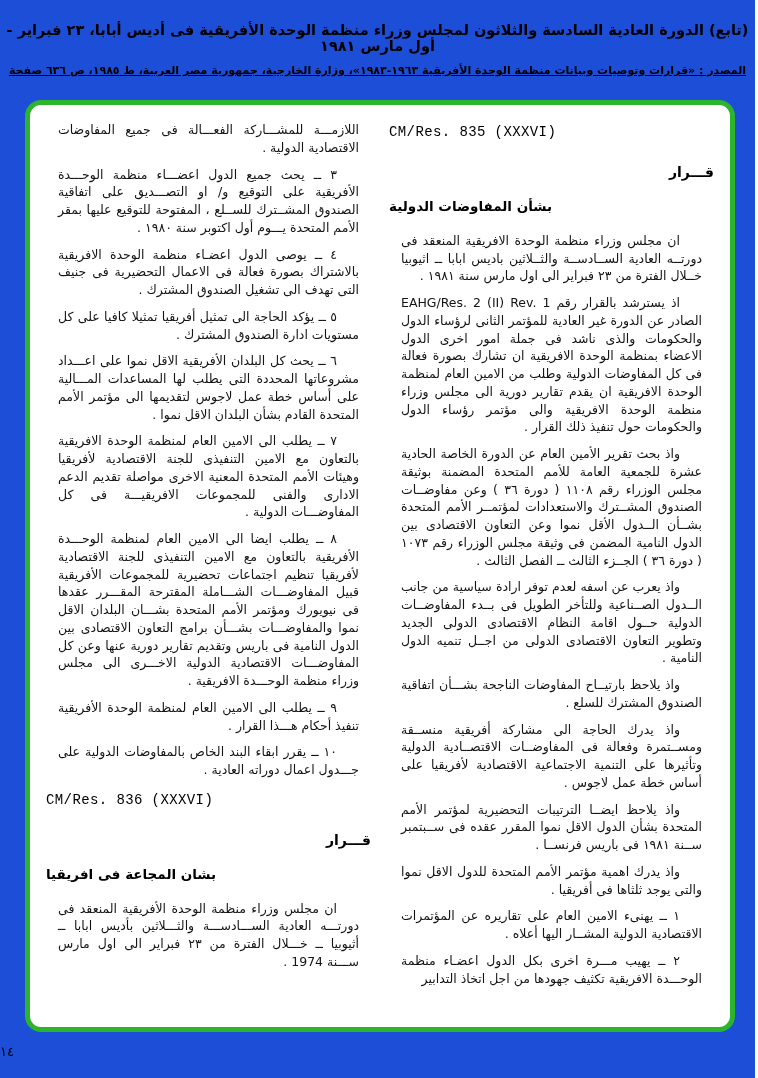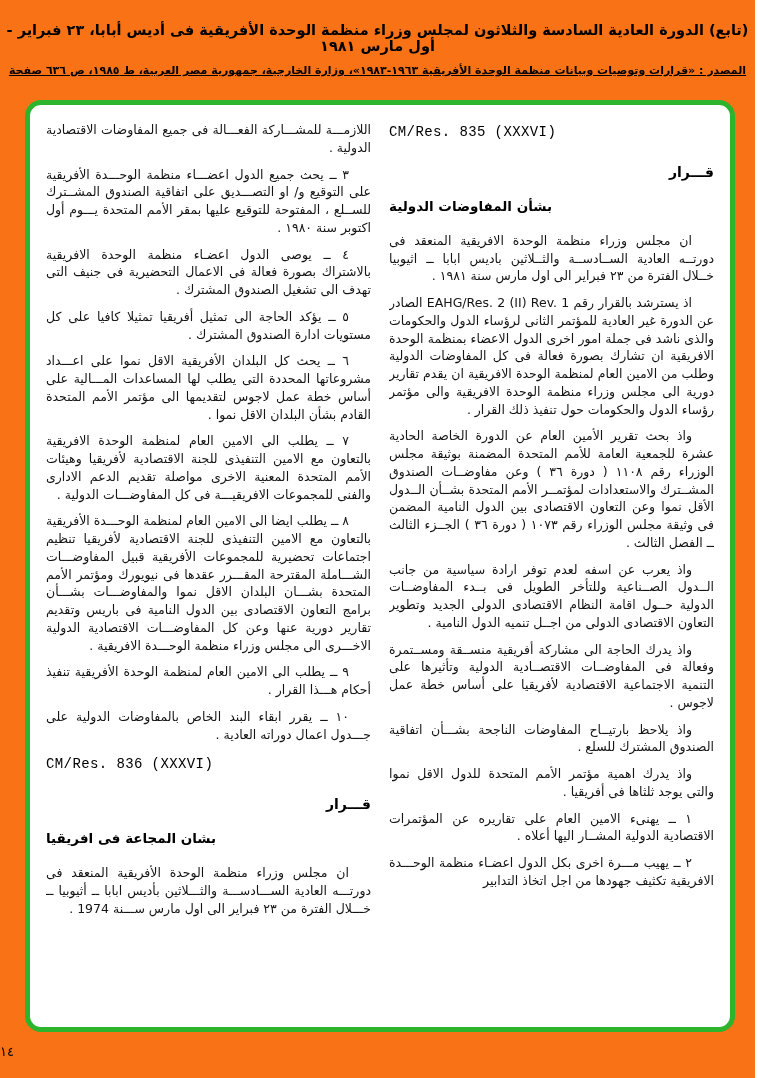--- a/index.html
+++ b/index.html
@@ -1,33 +1,33 @@
 <!DOCTYPE html>
 <html lang="ar"><head>
 <meta charset="utf-8">
 <style>
   html,body{margin:0;padding:0;background:#ffffff;}
   .page{
-    position:relative;width:755px;height:1078px;background:#f97316;
+    position:relative;width:755px;height:1078px;background:#1d4ed8;
     font-family:"DejaVu Sans",sans-serif;color:#141414;overflow:hidden;
   }
   .header{position:absolute;top:22px;left:0;right:0;text-align:center;direction:rtl;}
   .h1{font-size:14.5px;font-weight:bold;color:#000;}
   .h2{font-size:11px;font-weight:bold;color:#000;margin-top:10px;text-decoration:underline;}
   .frame{
     position:absolute;left:25px;top:100px;width:710px;height:932px;
     border:5px solid #2cb42c;border-radius:16px;box-sizing:border-box;
     padding:16px 16px 10px;overflow:hidden;background:#fff;
   }
   .columns{display:flex;direction:rtl;gap:18px;height:100%;}
   .col{
     flex:1;min-width:0;direction:rtl;text-align:justify;
     font-size:12.5px;line-height:1.42;overflow:hidden;
   }
-  .col p{margin:0 0 9px;text-indent:22px;}
+  .col p{margin:0 12px 9px;text-indent:22px;}
   .col p.no-indent{text-indent:0;}
   .res-id{
     direction:ltr;text-align:left;unicode-bidi:embed;
     font-family:Liberation Mono, monospace;font-size:14px;color:#000;
     letter-spacing:0.4px;margin:2px 0 20px;
   }
   .res-id-2{margin-top:12px;}
   .res-title{text-align:right;font-weight:bold;font-size:14px;color:#000;margin:0 0 14px;text-indent:0;}
   .res-subtitle{text-align:left;font-weight:bold;font-size:13.5px;color:#000;margin:0 0 16px;text-indent:0;}
   .pagenum{position:absolute;left:0;right:0;top:1044px;text-align:left;font-size:13px;color:#000;}
@@ -46,22 +46,23 @@
     <div class="columns">
 
       <div class="col">
         <div class="res-id">CM/Res. 835 (XXXVI)</div>
         <div class="res-title">قـــرار</div>
         <div class="res-subtitle">بشأن المفاوضات الدولية</div>
         <p>ان مجلس وزراء منظمة الوحدة الافريقية المنعقد فى دورتــه العادية الســادســة والثــلاثين باديس ابابا ــ اثيوبيا خــلال الفترة من ٢٣ فبراير الى اول مارس سنة ١٩٨١ .</p>
         <p>اذ يسترشد بالقرار رقم EAHG/Res. 2 (II) Rev. 1 الصادر عن الدورة غير العادية للمؤتمر الثانى لرؤساء الدول والحكومات والذى ناشد فى جملة امور اخرى الدول الاعضاء بمنظمة الوحدة الافريقية ان تشارك بصورة فعالة فى كل المفاوضات الدولية وطلب من الامين العام لمنظمة الوحدة الافريقية ان يقدم تقارير دورية الى مجلس وزراء منظمة الوحدة الافريقية والى مؤتمر رؤساء الدول والحكومات حول تنفيذ ذلك القرار .</p>
         <p>واذ بحث تقرير الأمين العام عن الدورة الخاصة الحادية عشرة للجمعية العامة للأمم المتحدة المضمنة بوثيقة مجلس الوزراء رقم ١١٠٨ ( دورة ٣٦ ) وعن مفاوضــات الصندوق المشــترك والاستعدادات لمؤتمــر الأمم المتحدة بشــأن الــدول الأقل نموا وعن التعاون الاقتصادى بين الدول النامية المضمن فى وثيقة مجلس الوزراء رقم ١٠٧٣ ( دورة ٣٦ ) الجــزء الثالث ــ الفصل الثالث .</p>
         <p>واذ يعرب عن اسفه لعدم توفر ارادة سياسية من جانب الــدول الصــناعية وللتأخر الطويل فى بــدء المفاوضــات الدولية حــول اقامة النظام الاقتصادى الدولى الجديد وتطوير التعاون الاقتصادى الدولى من اجــل تنميه الدول النامية .</p>
+        <p>واذ يلاحظ بارتيــاح المفاوضات الناجحة بشـــأن اتفاقية الصندوق المشترك للسلع .</p>
         <p>واذ يدرك الحاجة الى مشاركة أفريقية منســقة ومســتمرة وفعالة فى المفاوضــات الاقتصــادية الدولية وتأثيرها على التنمية الاجتماعية الاقتصادية لأفريقيا على أساس خطة عمل لاجوس .</p>
-        <p>واذ يلاحظ بارتيــاح المفاوضات الناجحة بشـــأن اتفاقية الصندوق المشترك للسلع .</p>
+        <p>واذ يلاحظ ايضــا الترتيبات التحضيرية لمؤتمر الأمم المتحدة بشأن الدول الاقل نموا المقرر عقده فى ســبتمبر ســنة ١٩٨١ فى باريس فرنســا .</p>
         <p>واذ يدرك اهمية مؤتمر الأمم المتحدة للدول الاقل نموا والتى يوجد ثلثاها فى أفريقيا .</p>
         <p>١ ــ يهنىء الامين العام على تقاريره عن المؤتمرات الاقتصادية الدولية المشــار اليها أعلاه .</p>
         <p>٢ ــ يهيب مـــرة اخرى بكل الدول اعضـاء منظمة الوحـــدة الافريقية تكثيف جهودها من اجل اتخاذ التدابير</p>
       </div>
 
       <div class="col">
         <p class="no-indent">اللازمـــة للمشـــاركة الفعـــالة فى جميع المفاوضات الاقتصادية الدولية .</p>
         <p>٣ ــ يحث جميع الدول اعضـــاء منظمة الوحـــدة الأفريقية على التوقيع و/ او التصـــديق على اتفاقية الصندوق المشــترك للســلع ، المفتوحة للتوقيع عليها بمقر الأمم المتحدة يـــوم أول اكتوبر سنة ١٩٨٠ .</p>
         <p>٤ ــ يوصى الدول اعضـاء منظمة الوحدة الافريقية بالاشتراك بصورة فعالة فى الاعمال التحضيرية فى جنيف التى تهدف الى تشغيل الصندوق المشترك .</p>
         <p>٥ ــ يؤكد الحاجة الى تمثيل أفريقيا تمثيلا كافيا على كل مستويات ادارة الصندوق المشترك .</p>

